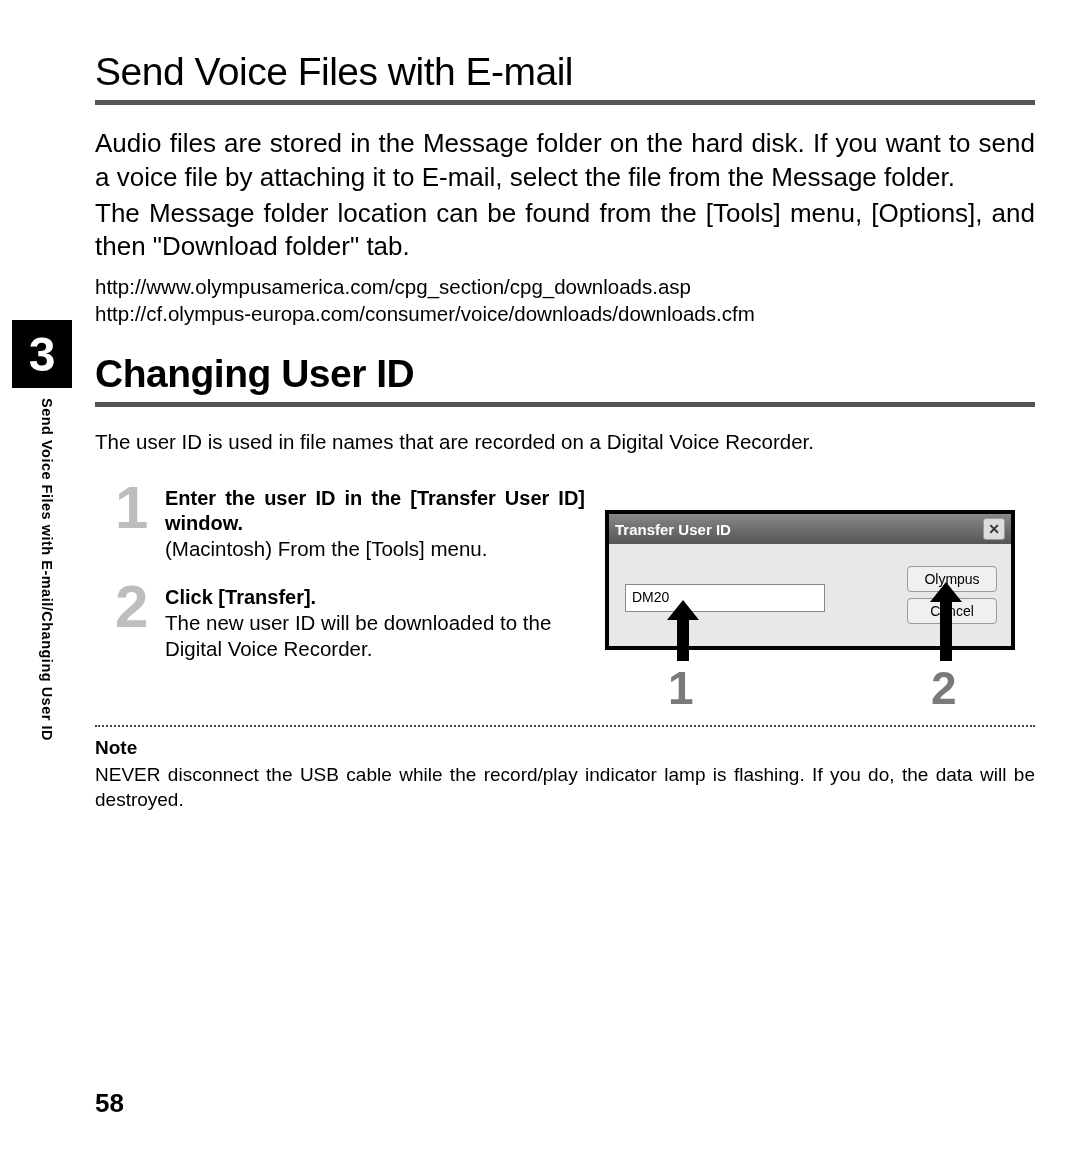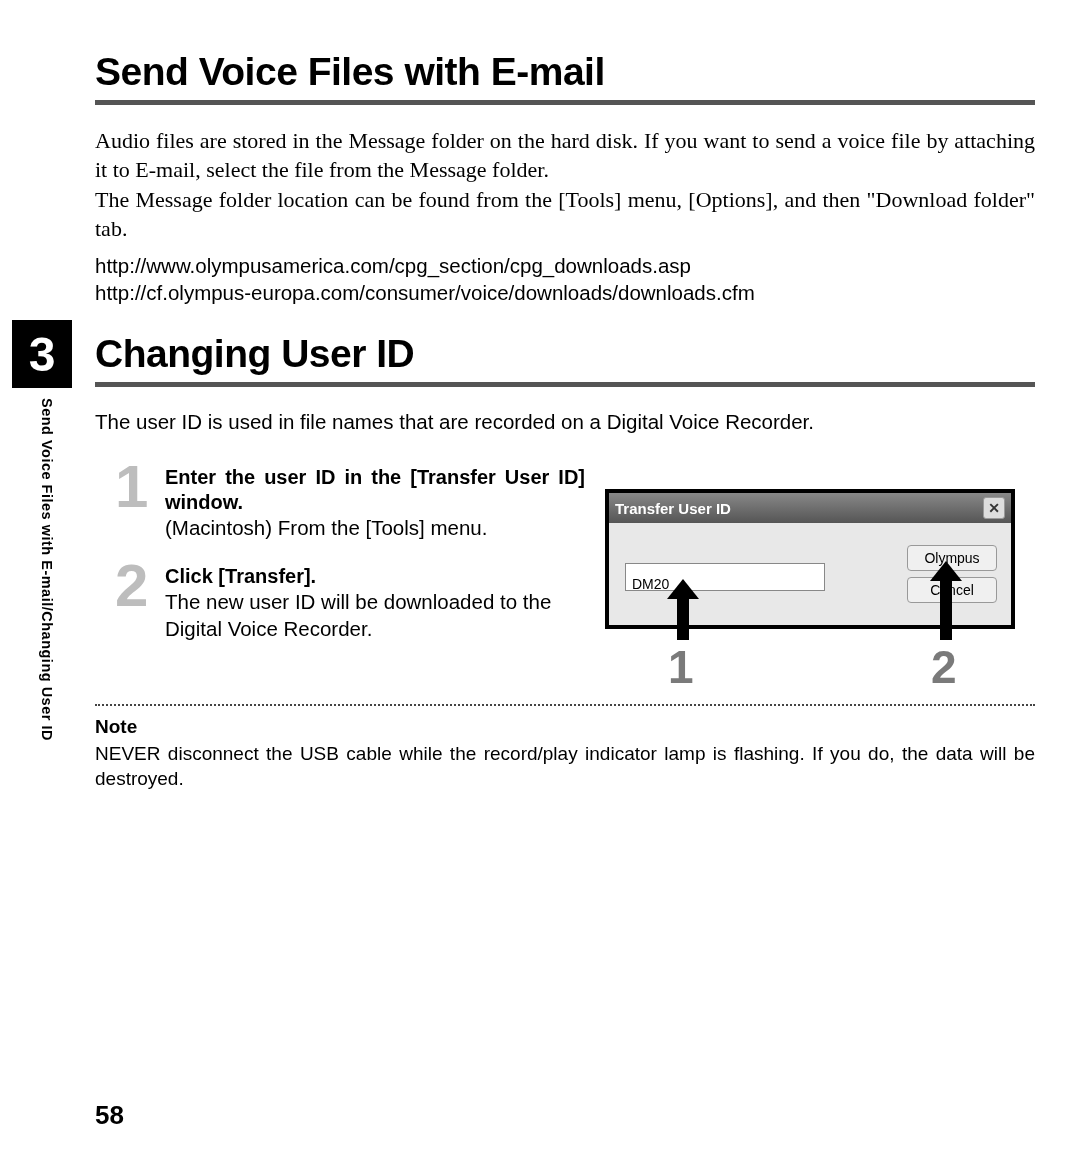--- a/index.html
+++ b/index.html
@@ -12,35 +12,34 @@
     position: relative;
   }
   .page {
     width: 100%;
     height: 100%;
     padding: 50px 45px 30px 95px;
     position: relative;
   }
   .section-title {
     font-size: 39px;
-    font-weight: bold;
+    font-weight: normal;
     letter-spacing: -0.5px;
     margin-bottom: 6px;
   }
   .title-rule {
     height: 5px;
     background: #555;
     margin-bottom: 22px;
   }
   .body-text {
-    font-size: 22px;
+    font-size: 26px;
     line-height: 1.3;
     text-align: justify;
     margin-bottom: 2px;
-    font-family: Liberation Serif, serif;
   }
   .urls {
     font-size: 20.5px;
     line-height: 1.3;
     margin-top: 10px;
     margin-bottom: 25px;
   }
   .section2-title {
     font-size: 39px;
     font-weight: bold;
@@ -128,21 +127,21 @@
   }
   .dialog-input {
     position: absolute;
     left: 16px;
     top: 40px;
     width: 200px;
     height: 28px;
     background: #fff;
     border: 1px solid #888;
     font-size: 14px;
-    padding: 12px 6px;
+    padding: 4px 6px;
     font-family: Tahoma, Arial, sans-serif;
   }
   .dialog-btn {
     position: absolute;
     right: 14px;
     width: 90px;
     height: 26px;
     background: #f0f0f0;
     border: 1px solid #999;
     border-radius: 4px;
@@ -216,21 +215,21 @@
     height: 390px;
     font-size: 14.5px;
     font-weight: bold;
     writing-mode: vertical-rl;
     text-orientation: mixed;
     letter-spacing: 0.5px;
   }
   .page-num {
     position: absolute;
     left: 95px;
-    bottom: 25px;
+    bottom: 37px;
     font-size: 26px;
     font-weight: bold;
   }
 </style>
 </head>
 <body>
 
 <div class="page">
 
   <div class="chapter-num">3</div>

